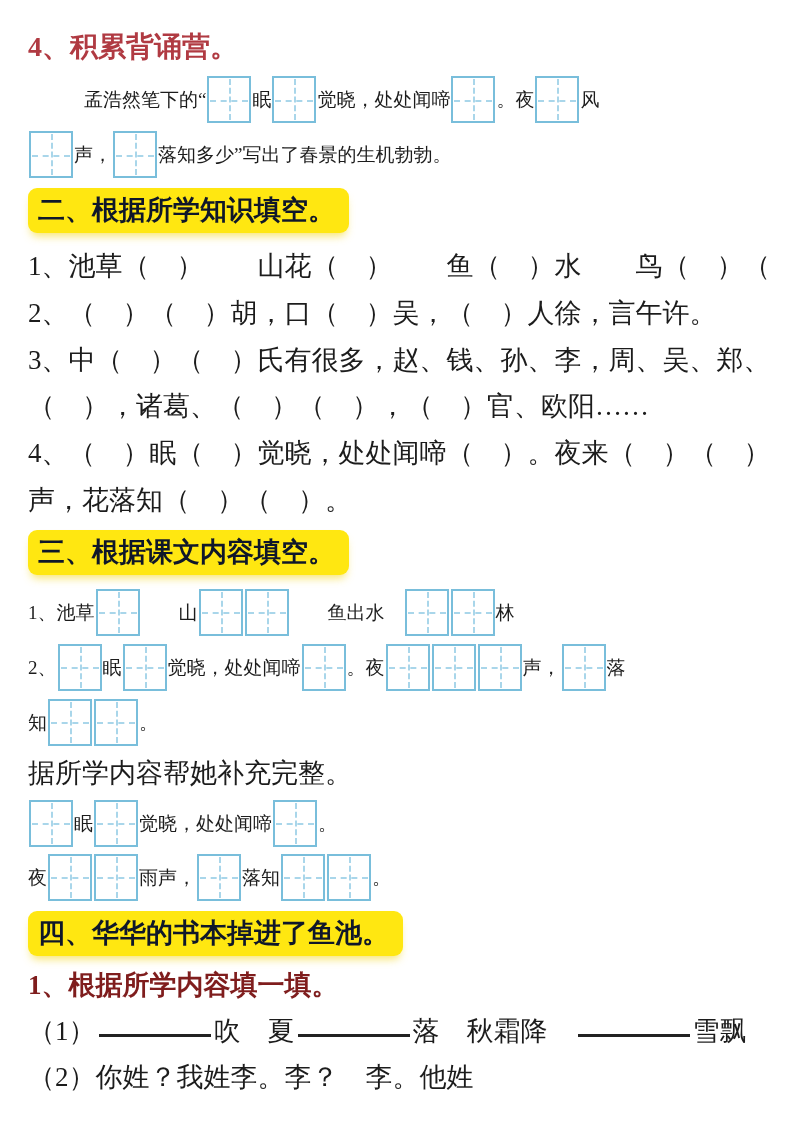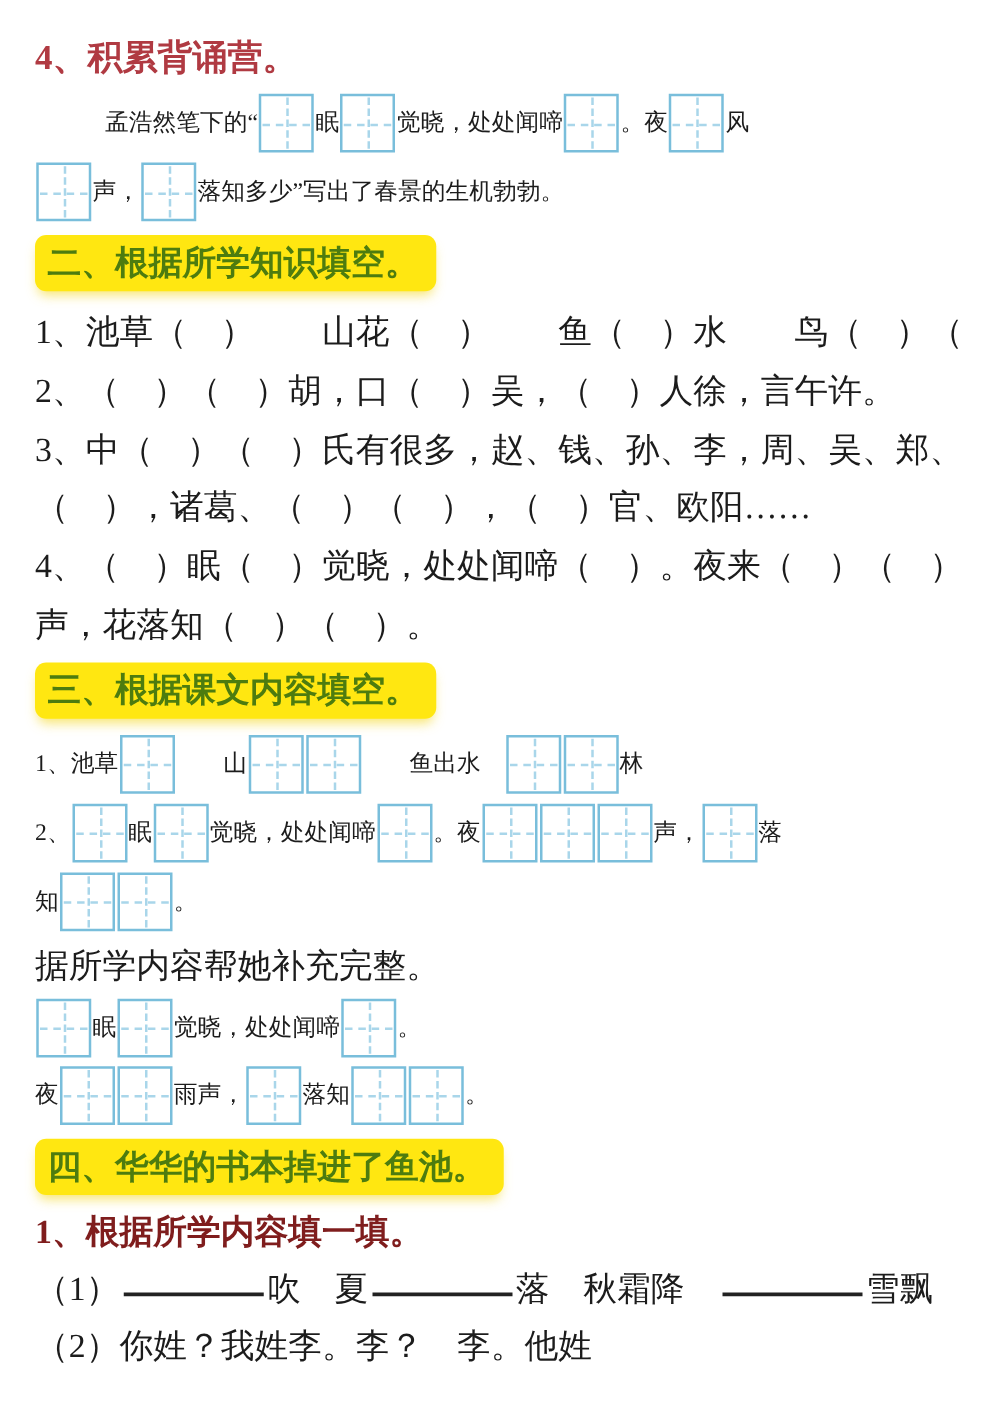--- a/index.html
+++ b/index.html
@@ -20,21 +20,21 @@
     line-height:38px;margin-bottom:4px;
   }
   .red-sub{
     font-size:27px;font-weight:700;color:#7f1d1d;
     line-height:42px;
   }
   .yellow-wrap{margin:8px 0 8px 0;line-height:0;}
   .yellow-heading{
     display:inline-block;
     background:#ffe711;
-    color:#4d7c0f;
+    color:#0f172a;
     font-size:27px;font-weight:700;
     line-height:36px;
     padding:4px 14px 5px 10px;
     border-radius:9px;
     box-shadow:0 6px 9px -3px rgba(246,220,60,0.75);
   }
   
   .textline{
     font-size:27px;
     line-height:44px;

